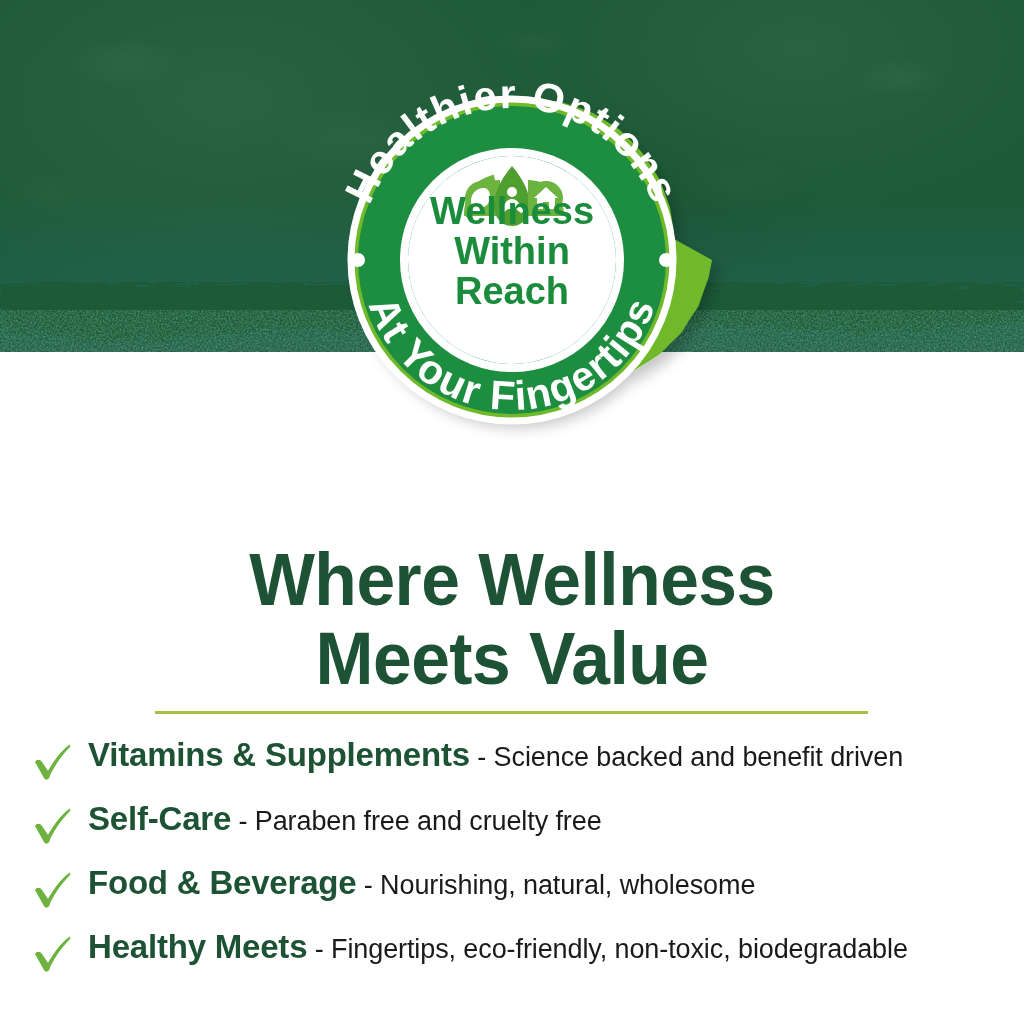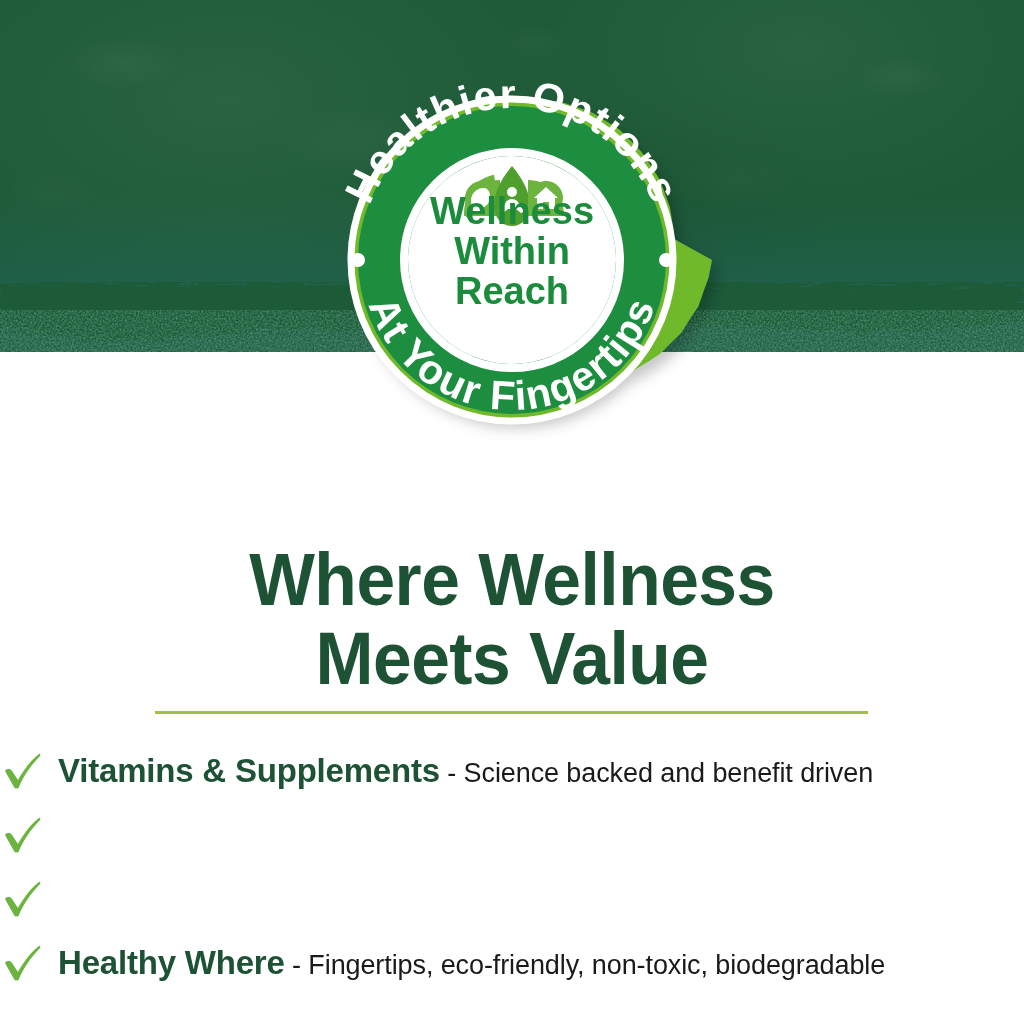--- a/index.html
+++ b/index.html
@@ -112,21 +112,22 @@
   .list {
     position: absolute;
     left: 0;
     top: 738px;
     width: 1024px;
   }
   .list-item {
     position: relative;
     height: 64px;
     display: flex;
-    align-items: center;
+    align-items: flex-start;
+    padding-left: 30px;
   }
   .check {
     flex: 0 0 auto;
     width: 46px;
     height: 46px;
     margin-right: 12px;
     display: block;
   }
   .check svg { display: block; }
   .item-text {
@@ -280,37 +281,43 @@
       </span>
     </div>
 
     <div class="list-item">
       <span class="check">
         <svg width="46" height="46" viewBox="0 0 46 46" xmlns="http://www.w3.org/2000/svg">
           <path d="M5,24 C7,21 10,21 12,24 L18,33 C18,33 27,16 39,7 C40,6 41,8 40,9
                    C30,19 22,32 19,40 C18,42 15,42 14,40 Z" fill="#6CB33F"></path>
         </svg>
       </span>
+      <span class="item-text">
+        <span class="item-title">Self-Care</span><span class="item-desc"> - Paraben free and cruelty free</span>
+      </span>
     </div>
 
     <div class="list-item">
       <span class="check">
         <svg width="46" height="46" viewBox="0 0 46 46" xmlns="http://www.w3.org/2000/svg">
           <path d="M5,24 C7,21 10,21 12,24 L18,33 C18,33 27,16 39,7 C40,6 41,8 40,9
                    C30,19 22,32 19,40 C18,42 15,42 14,40 Z" fill="#6CB33F"></path>
         </svg>
       </span>
+      <span class="item-text">
+        <span class="item-title">Food &amp; Beverage</span><span class="item-desc"> - Nourishing, natural, wholesome</span>
+      </span>
     </div>
 
     <div class="list-item">
       <span class="check">
         <svg width="46" height="46" viewBox="0 0 46 46" xmlns="http://www.w3.org/2000/svg">
           <path d="M5,24 C7,21 10,21 12,24 L18,33 C18,33 27,16 39,7 C40,6 41,8 40,9
                    C30,19 22,32 19,40 C18,42 15,42 14,40 Z" fill="#6CB33F"></path>
         </svg>
       </span>
       <span class="item-text">
-        <span class="item-title">Healthy Where</span><span class="item-desc"> - Fingertips, eco-friendly, non-toxic, biodegradable</span>
+        <span class="item-title">Healthy Meets</span><span class="item-desc"> - Fingertips, eco-friendly, non-toxic, biodegradable</span>
       </span>
     </div>
 
   </div>
 </div>
 
 </body></html>

